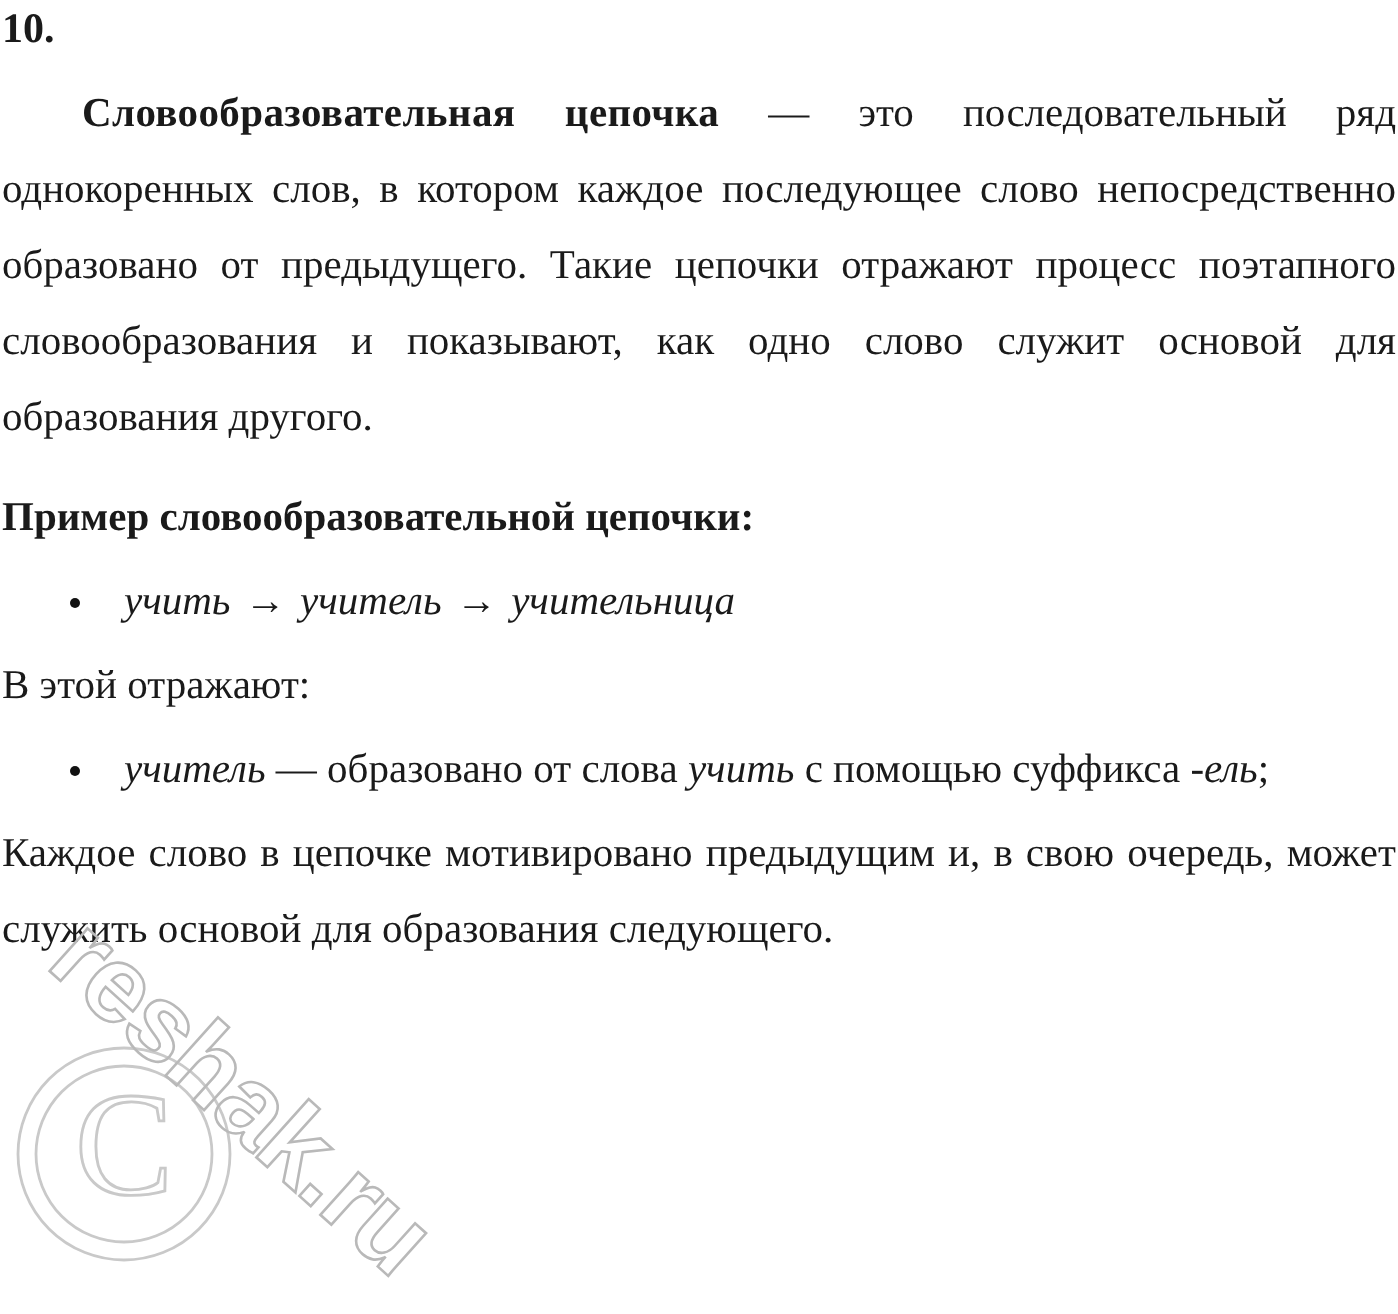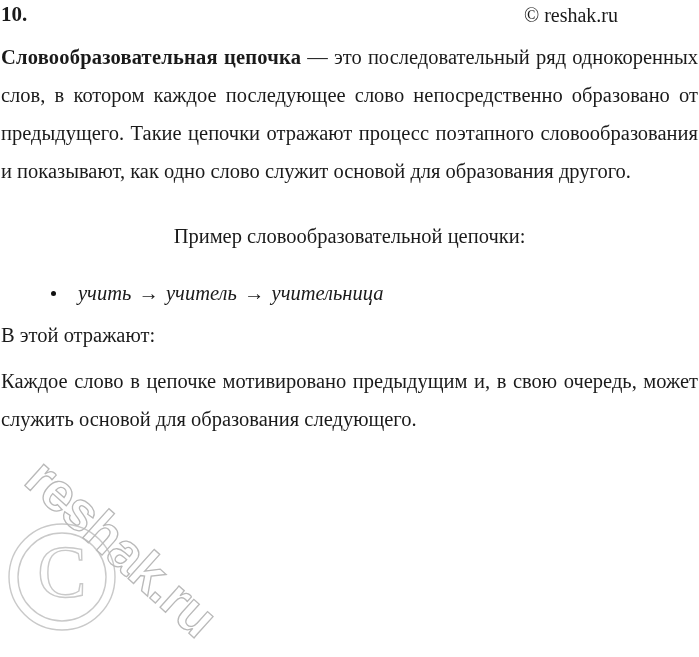--- a/index.html
+++ b/index.html
@@ -82,29 +82,30 @@
     text-align-last: left;
     hyphens: none;
   }
   p.para.lead { margin-top: 0; }
   .i { font-style: italic; }
 
   
   .defterm {
     font-weight: bold;
     letter-spacing: 0.2px;
+    margin-left: 40px;
   }
 
   
   p.subhead {
-    margin: 15px;
-    font-size: 20.5px;
-    line-height: 38px;
-    font-weight: normal;
-    text-align: center;
+    margin: 0;
+    font-size: 20.5px;
+    line-height: 38px;
+    font-weight: bold;
+    text-align: left;
   }
 
   
   p.plain {
     margin: 0;
     font-size: 20.5px;
     line-height: 38px;
     text-align: left;
   }
 
@@ -156,46 +157,46 @@
       </g>
       <text x="62" y="142" font-family="'Liberation Serif', serif" font-size="74" fill="none" stroke="#c9c9c9" stroke-width="1.4" text-anchor="middle">C</text>
       <g transform="rotate(42 22 28)">
         <text x="22" y="28" font-family="'Liberation Sans', sans-serif" font-size="54" font-weight="bold" fill="none" stroke="#b9b9b9" stroke-width="1.3" letter-spacing="-1">reshak.ru</text>
       </g>
     </svg>
   </div>
 
   <div class="header">
     <div class="task-number">10.</div>
-    <div class="site-credit">© reshak.ru</div>
   </div>
 
   <div class="content">
 
     <p class="para lead"><span class="defterm">Словообразовательная цепочка</span> <span class="mdash">—</span> <span>это последовательный ряд однокоренных слов, в котором каждое последующее слово непосредственно образовано от предыдущего. Такие цепочки отражают процесс поэтапного словообразования и показывают, как одно слово служит основой для образования другого.</span></p>
 
     <div class="gap-12"></div>
 
     <p class="subhead">Пример словообразовательной цепочки:</p>
 
     <div class="gap-4"></div>
 
     <ul class="bullets">
-      <li class="" style="text-align:left;text-align-last:left;margin-left:16px;"><span class="i">учить</span> <span class="arrow">→</span> <span class="i">учитель</span> <span class="arrow">→</span> <span class="i">учительница</span></li>
+      <li class="" style="text-align:left;text-align-last:left;"><span class="i">учить</span> <span class="arrow">→</span> <span class="i">учитель</span> <span class="arrow">→</span> <span class="i">учительница</span></li>
     </ul>
 
     <div class="gap-4"></div>
 
     <p class="plain">В этой отражают:</p>
 
     <div class="gap-4"></div>
 
     <ul class="bullets">
 
 
+      <li style="text-align:left;text-align-last:left;"><span class="i">учитель</span> <span class="mdash">—</span> <span>образовано от слова</span> <span class="i">учить</span> <span>с помощью суффикса</span> <span class="i">-ель</span><span>;</span></li>
 
 
     </ul>
 
     <div class="gap-4"></div>
 
     <p class="para">Каждое слово в цепочке мотивировано предыдущим и, в свою очередь, может служить основой для образования следующего.</p>
 
   </div>
 </div>

